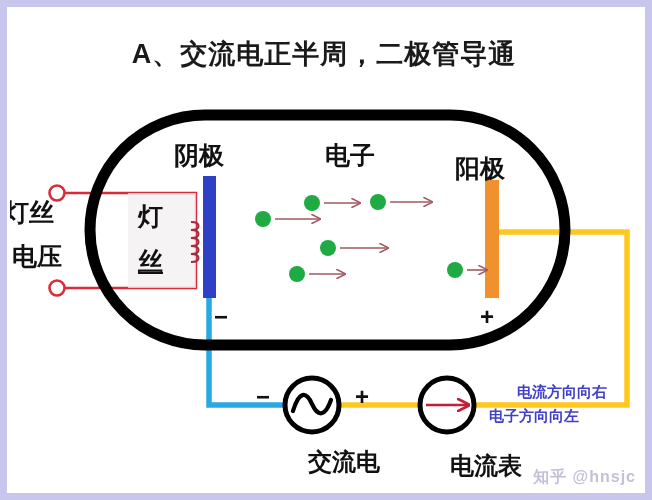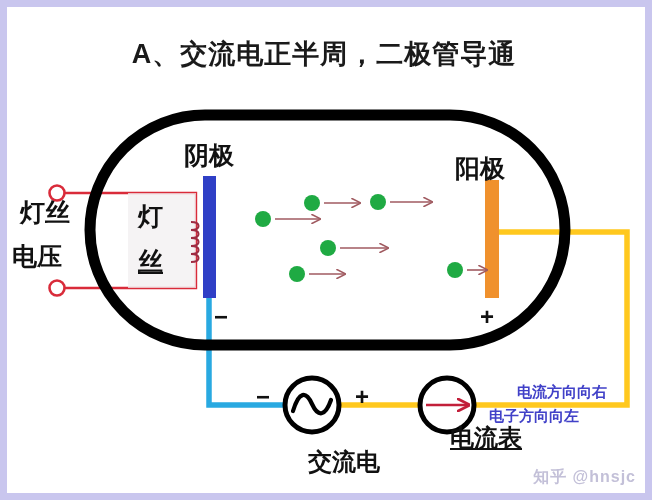--- a/index.html
+++ b/index.html
@@ -162,39 +162,40 @@
       <circle cx="312" cy="405" r="27" fill="#ffffff" stroke="#000000" stroke-width="5"></circle>
       <path d="M 293 411 C 299 391 306 391 312 404 C 318 417 325 417 331 400" fill="none" stroke="#000000" stroke-width="4.2" stroke-linecap="round"></path>
     </g>
 
     <g>
       <circle cx="447" cy="405" r="27" fill="#ffffff" stroke="#000000" stroke-width="5"></circle>
       <line x1="426" y1="405" x2="468" y2="405" stroke="#c21f3a" stroke-width="2.6" marker-end="url(#ammArrow)"></line>
     </g>
   </svg>
 
-  <div class="lbl lbl-big" style="left:184px; top:139px;">阴极</div>
-
+  <div class="lbl lbl-big" style="left:174px; top:139px;">阴极</div>
+
+  <div class="lbl lbl-big" style="left:325px; top:139px;">电子</div>
 
   <div class="lbl lbl-big" style="left:455px; top:152px;">阳极</div>
 
-  <div class="lbl lbl-big" style="left:20px; top:196px;">灯丝</div>
+  <div class="lbl lbl-big" style="left:4px; top:196px;">灯丝</div>
   <div class="lbl lbl-big" style="left:12px; top:240px;">电压</div>
 
   <div class="lbl lbl-big" style="left:138px; top:200px;">灯</div>
   <div class="lbl lbl-big" style="left:138px; top:245px; text-decoration:underline;">丝</div>
 
   <div class="lbl lbl-sign" style="left:214px; top:303px;">−</div>
   <div class="lbl lbl-sign" style="left:480px; top:303px;">+</div>
 
   <div class="lbl lbl-sign" style="left:256px; top:383px;">−</div>
   <div class="lbl lbl-sign" style="left:355px; top:383px;">+</div>
 
   <div class="lbl lbl-mid" style="left:264px; top:446px;">交流电</div>
-  <div class="lbl lbl-mid" style="left:406px; top:422px;text-decoration:underline;">电流表</div>
+  <div class="lbl lbl-mid" style="left:406px; top:450px;">电流表</div>
 
   <div class="lbl lbl-blue" style="left:481px; top:382px;padding-left:36px;">电流方向向右</div>
   <div class="lbl lbl-blue" style="left:481px; top:406px;padding-left:8px;">电子方向向左</div>
 
   <div class="watermark">知乎 @hnsjc</div>
 
   <div class="frame-inner"></div>
   <div class="frame-border"></div>
 </div>
 

